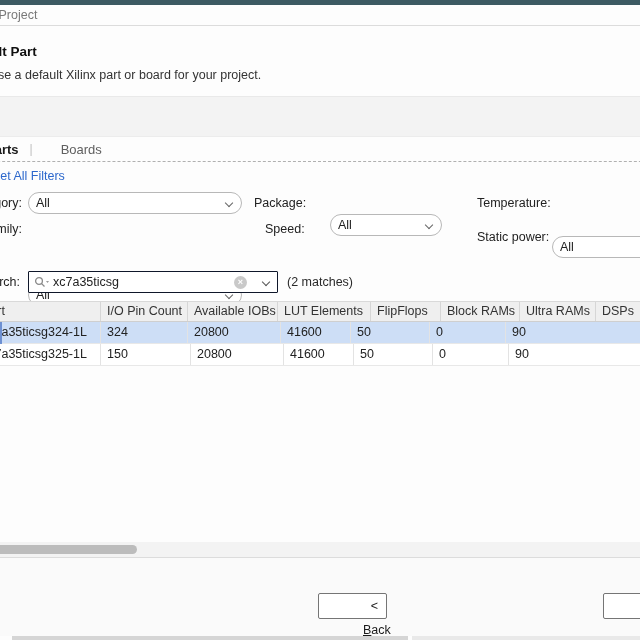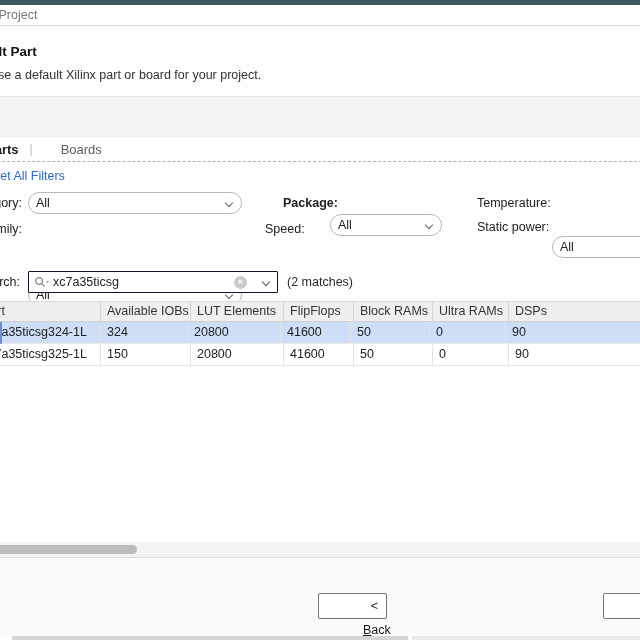--- a/index.html
+++ b/index.html
@@ -85,42 +85,42 @@
     </div>
     <div class="abs dashed"></div>
 
     <div class="abs link">Reset All Filters</div>
 
     <div class="abs flabel r-align" style="left:0;top:192px;width:80px;">Category:</div>
     <div class="abs select" style="left:86px;top:192px;width:214px;">
       <span>All</span>
       <span class="chev"></span>
     </div>
-    <div class="abs flabel" style="left:341px;top:192px;font-weight:bold;">Package:</div>
+    <div class="abs flabel" style="left:312px;top:192px;">Package:</div>
     <div class="abs select" style="left:388px;top:192px;width:112px;">
       <span>All</span>
       <span class="chev"></span>
     </div>
     <div class="abs flabel" style="left:535px;top:192px;">Temperature:</div>
     <div class="abs select" style="left:610px;top:192px;width:112px;">
       <span>All</span>
       
     </div>
 
     <div class="abs flabel r-align" style="left:0;top:218px;width:80px;">Family:</div>
     <div class="abs select" style="left:86px;top:218px;width:214px;">
       <span>All</span>
       <span class="chev"></span>
     </div>
     <div class="abs flabel" style="left:323px;top:218px;">Speed:</div>
     <div class="abs select" style="left:388px;top:218px;width:112px;">
       <span>All</span>
       <span class="chev"></span>
     </div>
-    <div class="abs flabel" style="left:535px;top:216px;">Static power:</div>
+    <div class="abs flabel" style="left:535px;top:226px;">Static power:</div>
     <div class="abs select" style="left:610px;top:218px;width:112px;">
       <span>All</span>
       
     </div>
 
     <div class="abs flabel r-align" style="left:0;top:271px;width:78px;">Search:</div>
     <div class="abs searchbox">
       <svg class="mag" width="16" height="13" viewBox="0 0 16 13">
         <circle cx="5" cy="5" r="3.4" fill="none" stroke="#8a8a8a" stroke-width="1.3"></circle>
         <line x1="7.6" y1="7.6" x2="10.5" y2="10.5" stroke="#8a8a8a" stroke-width="1.3"></line>
@@ -128,20 +128,21 @@
       </svg>
       <span class="txt">xc7a35ticsg</span>
       <span class="clear-btn">×</span>
       <span class="sb-chev"></span>
     </div>
     <div class="abs matches">(2 matches)</div>
 
     <div class="abs table">
       <div class="thead">
         <div class="cell c0">Part</div>
+        <div class="cell c1">I/O Pin Count</div>
         <div class="cell c2">Available IOBs</div>
         <div class="cell c3">LUT Elements</div>
         <div class="cell c4">FlipFlops</div>
         <div class="cell c5">Block RAMs</div>
         <div class="cell c6">Ultra RAMs</div>
         <div class="cell c7">DSPs</div>
       </div>
       <div class="trow sel">
         <div class="cell c0">xc7a35ticsg324-1L</div>
         <div class="cell c1">324</div>

